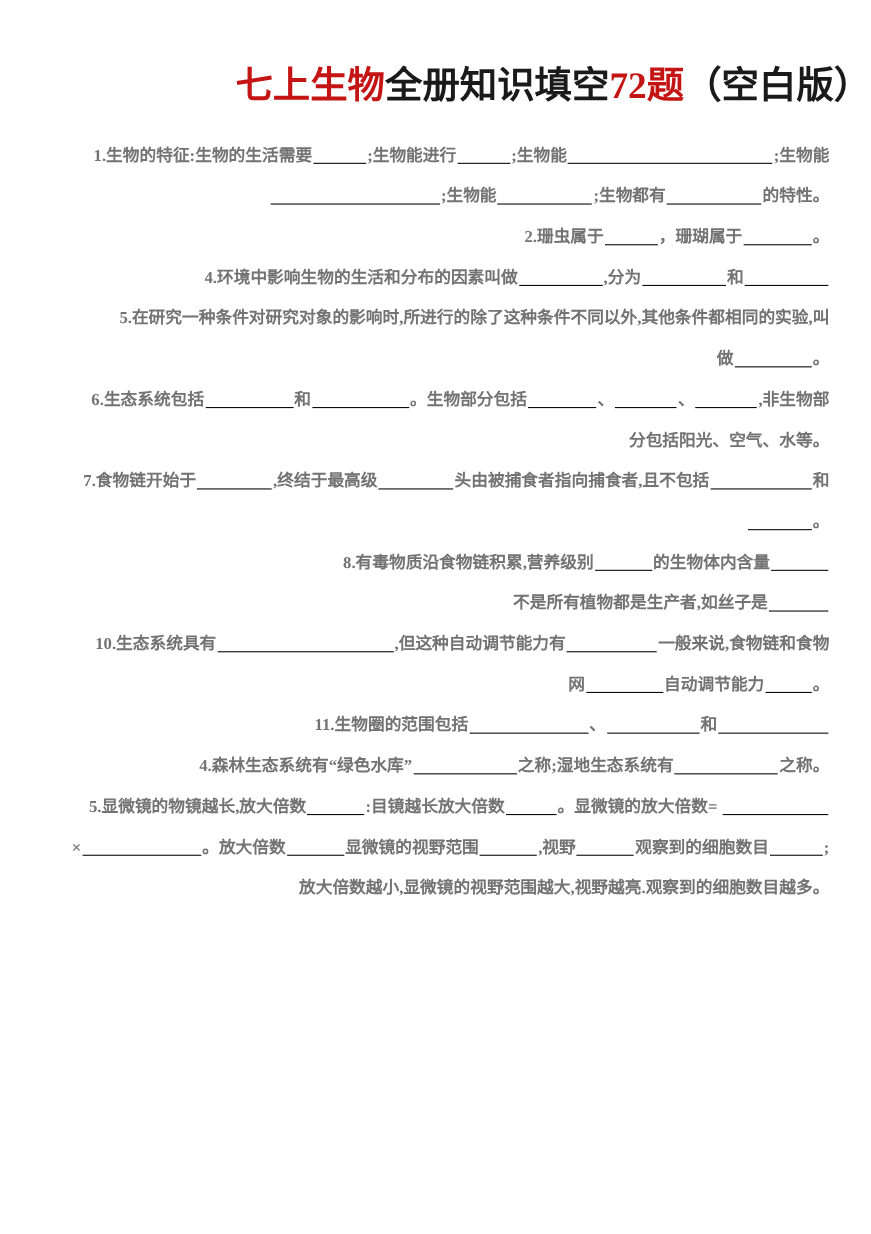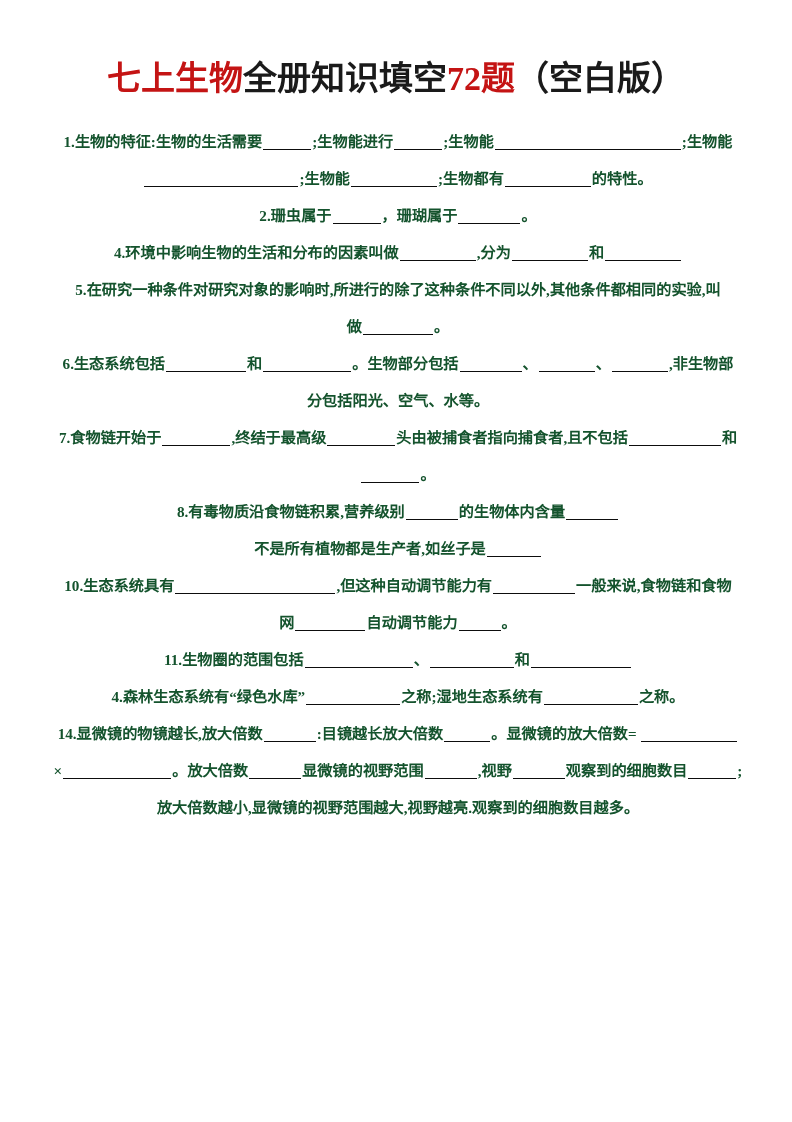--- a/index.html
+++ b/index.html
@@ -18,45 +18,45 @@
     font-family: "Liberation Serif", "DejaVu Serif", serif;
     color: #000000;
   }
 
   
   .doc-title {
     position: absolute;
     left: 0;
     top: 57px;
     width: 792px;
-    text-align: center;
+    text-align: right;
     font-family: "Liberation Serif", "DejaVu Serif", serif;
     font-size: 34px;
     font-weight: bold;
     letter-spacing: 0px;
     line-height: 44px;
     white-space: nowrap;
   }
   .t-red { color: #c41414; }
   .t-black { color: #1a1a1a; }
 
   
   .body-wrap {
     position: absolute;
     left: 42px;
     top: 123px;
     width: 712px;
   }
   .q {
     font-size: 15.2px;
     line-height: 37px;
-    color: #14532d;
+    color: #737373;
     font-family: "Liberation Serif", "DejaVu Serif", serif;
     font-weight: 600;
-    text-align: center;
+    text-align: right;
     word-break: break-all;
   }
   .q .seg { white-space: pre-wrap; }
 
   
   .blk {
     display: inline-block;
     border-bottom: 1.6px solid #0d0d0d;
     height: 15px;
     vertical-align: -3px;
@@ -86,18 +86,18 @@
       <div class="q"><span class="seg">6.生态系统包括</span><span class="blk" style="width: 80px;"></span><span class="seg">和</span><span class="blk" style="width: 88px;"></span><span class="seg">。生物部分包括</span><span class="blk" style="width: 62px;"></span><span class="seg">、</span><span class="blk" style="width: 56px;"></span><span class="seg">、</span><span class="blk" style="width: 56px;"></span><span class="seg">,非生物部</span></div>
       <div class="q"><span class="seg">分包括阳光、空气、水等。</span></div>
       <div class="q"><span class="seg">7.食物链开始于</span><span class="blk" style="width: 68px;"></span><span class="seg">,终结于最高级</span><span class="blk" style="width: 68px;"></span><span class="seg">头由被捕食者指向捕食者,且不包括</span><span class="blk" style="width: 92px;"></span><span class="seg">和</span></div>
       <div class="q"><span class="blk" style="width: 58px;"></span><span class="seg">。</span></div>
       <div class="q"><span class="seg">8.有毒物质沿食物链积累,营养级别</span><span class="blk" style="width: 52px;"></span><span class="seg">的生物体内含量</span><span class="blk" style="width: 52px;"></span></div>
       <div class="q"><span class="seg">不是所有植物都是生产者,如丝子是</span><span class="blk" style="width: 54px;"></span></div>
       <div class="q"><span class="seg">10.生态系统具有</span><span class="blk" style="width: 160px;"></span><span class="seg">,但这种自动调节能力有</span><span class="blk" style="width: 82px;"></span><span class="seg">一般来说,食物链和食物</span></div>
       <div class="q"><span class="seg">网</span><span class="blk" style="width: 70px;"></span><span class="seg">自动调节能力</span><span class="blk" style="width: 42px;"></span><span class="seg">。</span></div>
       <div class="q"><span class="seg">11.生物圈的范围包括</span><span class="blk" style="width: 108px;"></span><span class="seg">、</span><span class="blk" style="width: 84px;"></span><span class="seg">和</span><span class="blk" style="width: 100px;"></span></div>
       <div class="q"><span class="seg">4.森林生态系统有“绿色水库”</span><span class="blk" style="width: 94px;"></span><span class="seg">之称;湿地生态系统有</span><span class="blk" style="width: 94px;"></span><span class="seg">之称。</span></div>
-      <div class="q"><span class="seg">14.显微镜的物镜越长,放大倍数</span><span class="blk" style="width: 52px;"></span><span class="seg">:目镜越长放大倍数</span><span class="blk" style="width: 46px;"></span><span class="seg">。显微镜的放大倍数= </span><span class="blk" style="width: 96px;"></span></div>
+      <div class="q"><span class="seg">5.显微镜的物镜越长,放大倍数</span><span class="blk" style="width: 52px;"></span><span class="seg">:目镜越长放大倍数</span><span class="blk" style="width: 46px;"></span><span class="seg">。显微镜的放大倍数= </span><span class="blk" style="width: 96px;"></span></div>
       <div class="q"><span class="seg">×</span><span class="blk" style="width: 108px;"></span><span class="seg">。放大倍数</span><span class="blk" style="width: 52px;"></span><span class="seg">显微镜的视野范围</span><span class="blk" style="width: 52px;"></span><span class="seg">,视野</span><span class="blk" style="width: 52px;"></span><span class="seg">观察到的细胞数目</span><span class="blk" style="width: 48px;"></span><span class="seg">;</span></div>
       <div class="q"><span class="seg">放大倍数越小,显微镜的视野范围越大,视野越亮.观察到的细胞数目越多。</span></div>
     </div>
 
 </div>
 
 </body></html>

